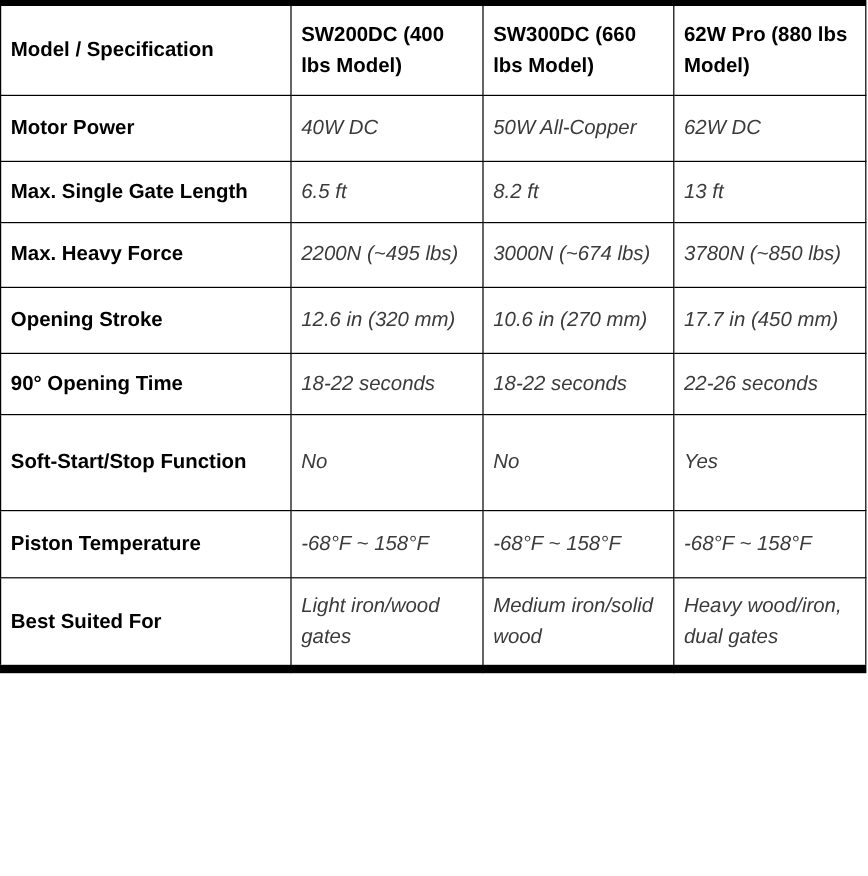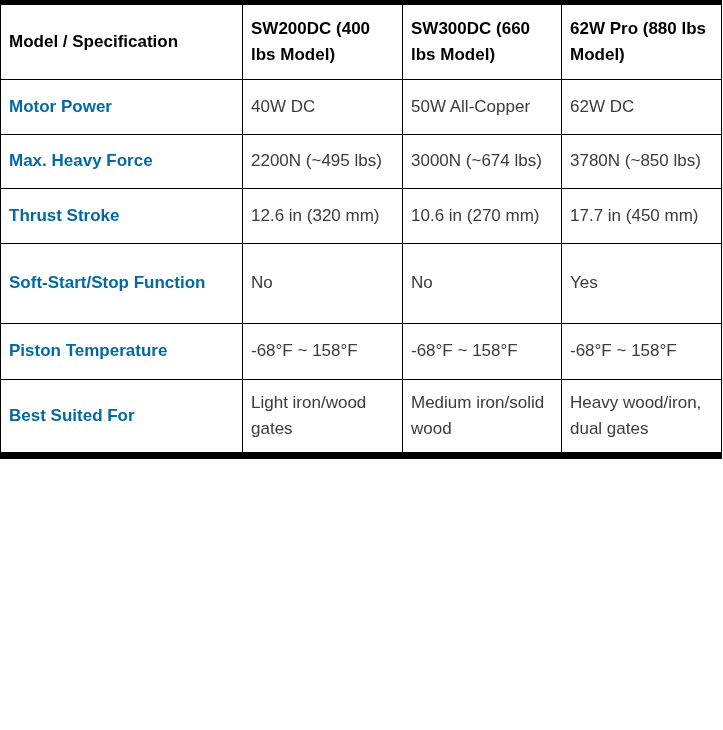--- a/index.html
+++ b/index.html
@@ -32,25 +32,26 @@
     font-size: 17px;
     line-height: 1.55;
     overflow: hidden;
   }
   .spec-table th {
     font-weight: bold;
     color: #000000;
   }
   .spec-table td.row-label {
     font-weight: bold;
-    color: #0369a1;
+    color: #000000;
   }
   .spec-table td.cell-value {
     font-weight: normal;
     color: #3b3b3b;
+    font-style: italic;
   }
 </style>
 </head>
 <body>
 
 <div class="table-wrap">
   <table class="spec-table">
     <colgroup>
       <col style="width:242px">
       <col style="width:160px">
@@ -63,31 +64,43 @@
         <th>SW200DC (400 lbs Model)</th>
         <th>SW300DC (660 lbs Model)</th>
         <th>62W Pro (880 lbs Model)</th>
       </tr>
       <tr style="height:55px">
         <td class="row-label">Motor Power</td>
         <td class="cell-value">40W DC</td>
         <td class="cell-value">50W All-Copper</td>
         <td class="cell-value">62W DC</td>
       </tr>
+      <tr style="height:51px">
+        <td class="row-label">Max. Single Gate Length</td>
+        <td class="cell-value">6.5 ft</td>
+        <td class="cell-value">8.2 ft</td>
+        <td class="cell-value">13 ft</td>
+      </tr>
       <tr style="height:54px">
         <td class="row-label">Max. Heavy Force</td>
         <td class="cell-value">2200N (~495 lbs)</td>
         <td class="cell-value">3000N (~674 lbs)</td>
         <td class="cell-value">3780N (~850 lbs)</td>
       </tr>
       <tr style="height:55px">
-        <td class="row-label">Thrust Stroke</td>
+        <td class="row-label">Opening Stroke</td>
         <td class="cell-value">12.6 in (320 mm)</td>
         <td class="cell-value">10.6 in (270 mm)</td>
         <td class="cell-value">17.7 in (450 mm)</td>
+      </tr>
+      <tr style="height:51px">
+        <td class="row-label">90° Opening Time</td>
+        <td class="cell-value">18-22 seconds</td>
+        <td class="cell-value">18-22 seconds</td>
+        <td class="cell-value">22-26 seconds</td>
       </tr>
       <tr style="height:80px">
         <td class="row-label">Soft-Start/Stop Function</td>
         <td class="cell-value">No</td>
         <td class="cell-value">No</td>
         <td class="cell-value">Yes</td>
       </tr>
       <tr style="height:56px">
         <td class="row-label">Piston Temperature</td>
         <td class="cell-value">-68°F ~ 158°F</td>

